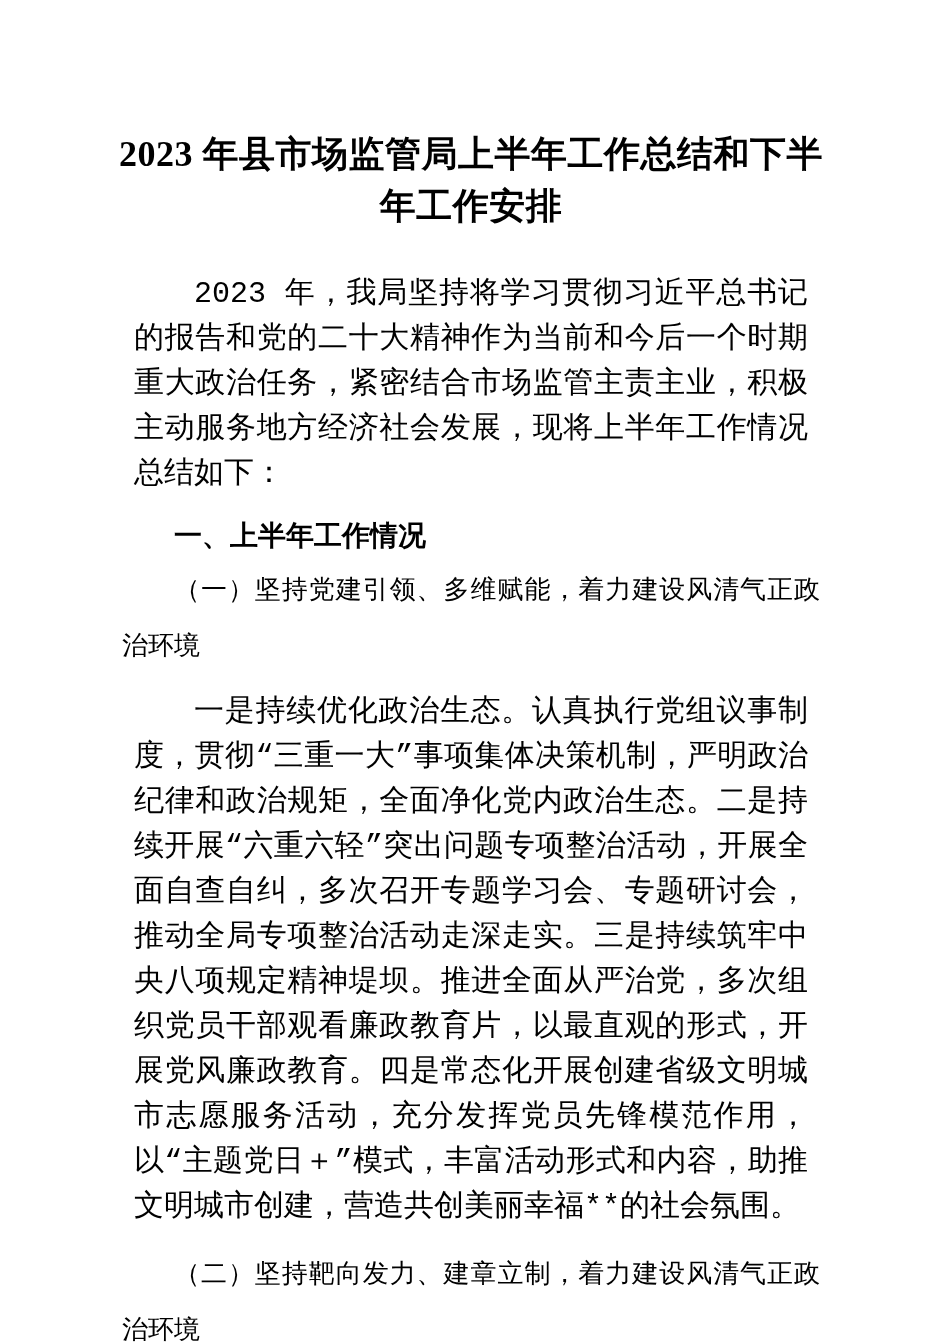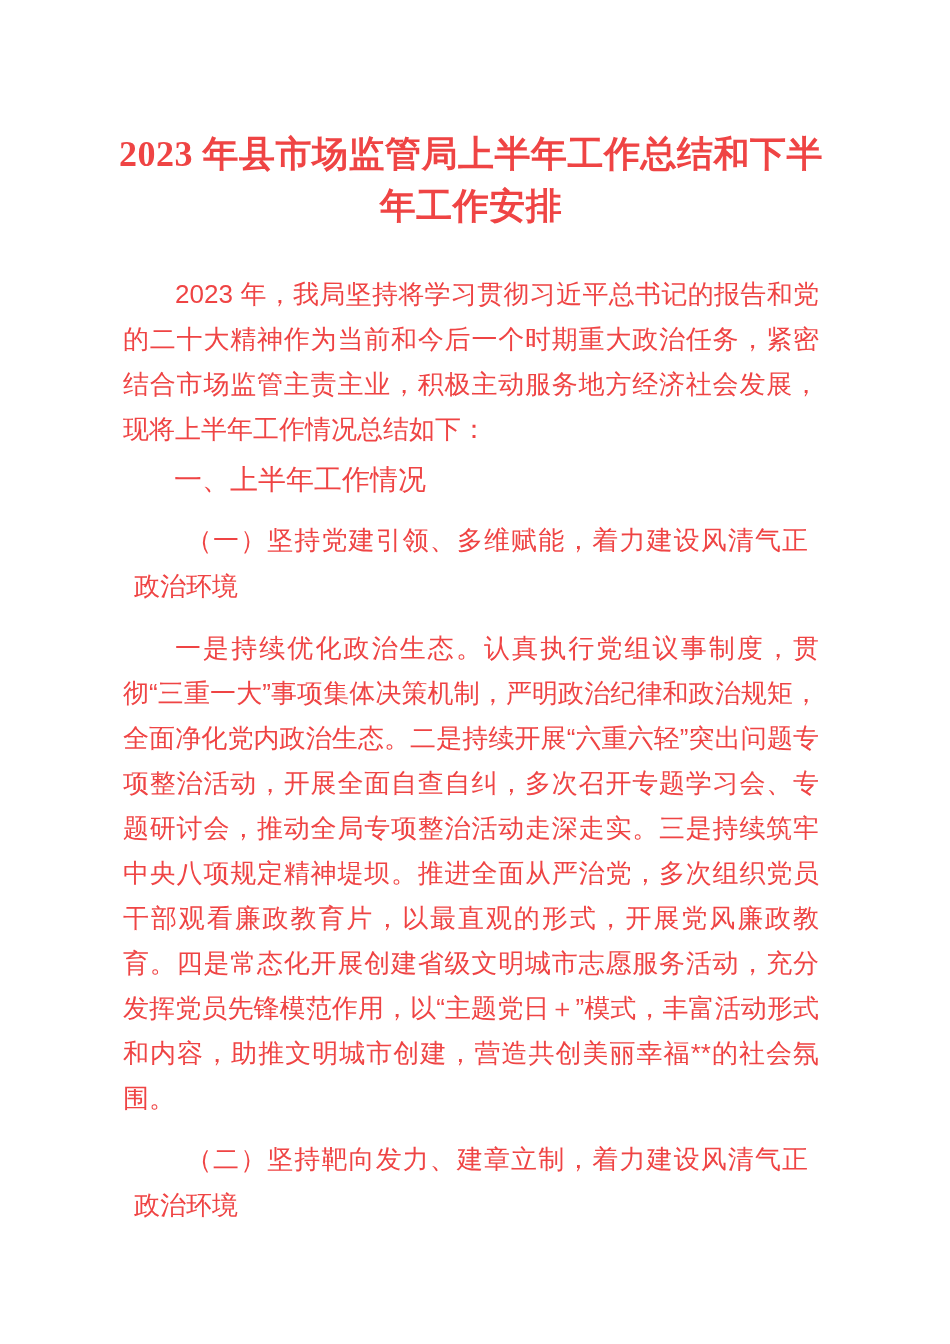--- a/index.html
+++ b/index.html
@@ -7,57 +7,57 @@
     padding: 0;
     background: #ffffff;
   }
   .page {
     position: relative;
     width: 950px;
     height: 1344px;
     box-sizing: border-box;
     padding: 128px 126px 0 118px;
     background: #ffffff;
-    color: #ef4444;
+    color: #000000;
     overflow: hidden;
   }
   .doc-title {
     font-family: "Liberation Serif", serif;
     font-weight: 700;
     font-size: 36px;
     line-height: 52px;
     text-align: center;
     margin: 0 0 40px 0;
     letter-spacing: 0.5px;
   }
   .body-para {
-    font-family: Liberation Sans, sans-serif;
-    font-size: 26px;
+    font-family: Liberation Mono, monospace;
+    font-size: 30px;
     line-height: 45px;
     text-align: justify;
     text-indent: 2em;
-    margin: 5px;
+    margin: 16px;
     letter-spacing: 0px;
   }
   .heading-1 {
     font-family: "Liberation Sans", sans-serif;
-    font-weight: 400;
+    font-weight: 700;
     font-size: 28px;
     line-height: 45px;
     text-indent: 2em;
     margin: 0;
   }
   .heading-2 {
     font-family: "Liberation Serif", serif;
     font-weight: 400;
     font-size: 26px;
-    line-height: 46px;
+    line-height: 56px;
     text-align: justify;
     text-indent: 2em;
-    margin: 16px;
+    margin: 4px;
   }
 </style>
 </head>
 <body>
 
 <div class="page">
   <h1 class="doc-title">2023 年县市场监管局上半年工作总结和下半年工作安排</h1>
 
   <p class="body-para">2023 年，我局坚持将学习贯彻习近平总书记的报告和党的二十大精神作为当前和今后一个时期重大政治任务，紧密结合市场监管主责主业，积极主动服务地方经济社会发展，现将上半年工作情况总结如下：</p>
 

